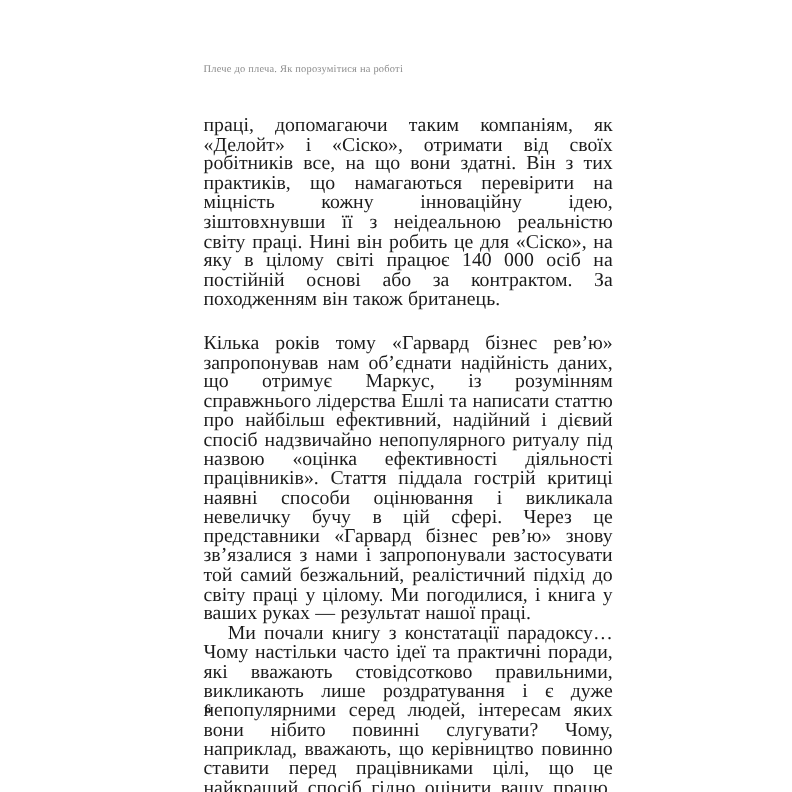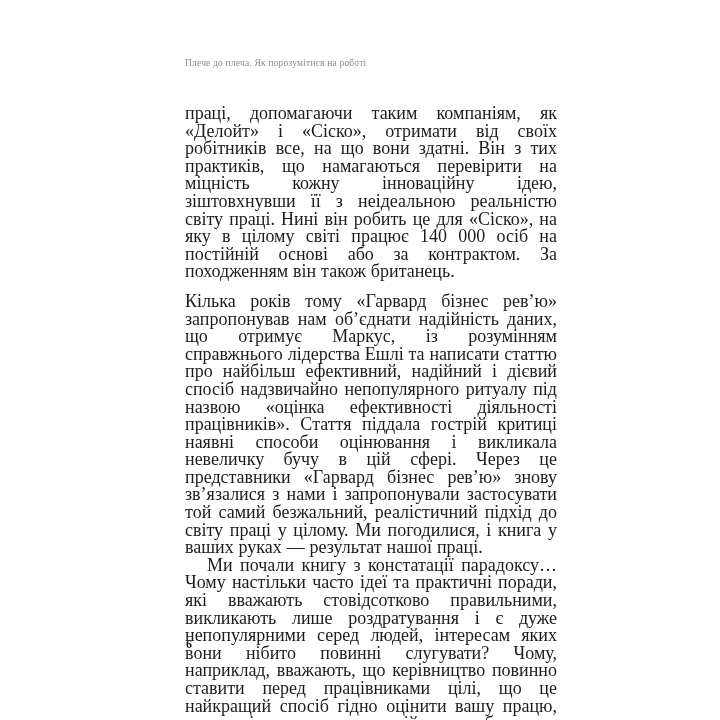--- a/index.html
+++ b/index.html
@@ -32,21 +32,21 @@
     }
     .body-text p {
       margin: 0;
       font-size: 18px;
       line-height: 17.6px;
       text-align: justify;
       text-justify: inter-word;
       word-spacing: 0.02em;
     }
     .body-text p.para-gap {
-      margin-top: 12px;
+      margin-top: 22px;
     }
     .body-text p.indent {
       text-indent: 22px;
     }
     .page-number {
       position: absolute;
       left: 186px;
       top: 637px;
       font-size: 12px;
       font-weight: bold;

